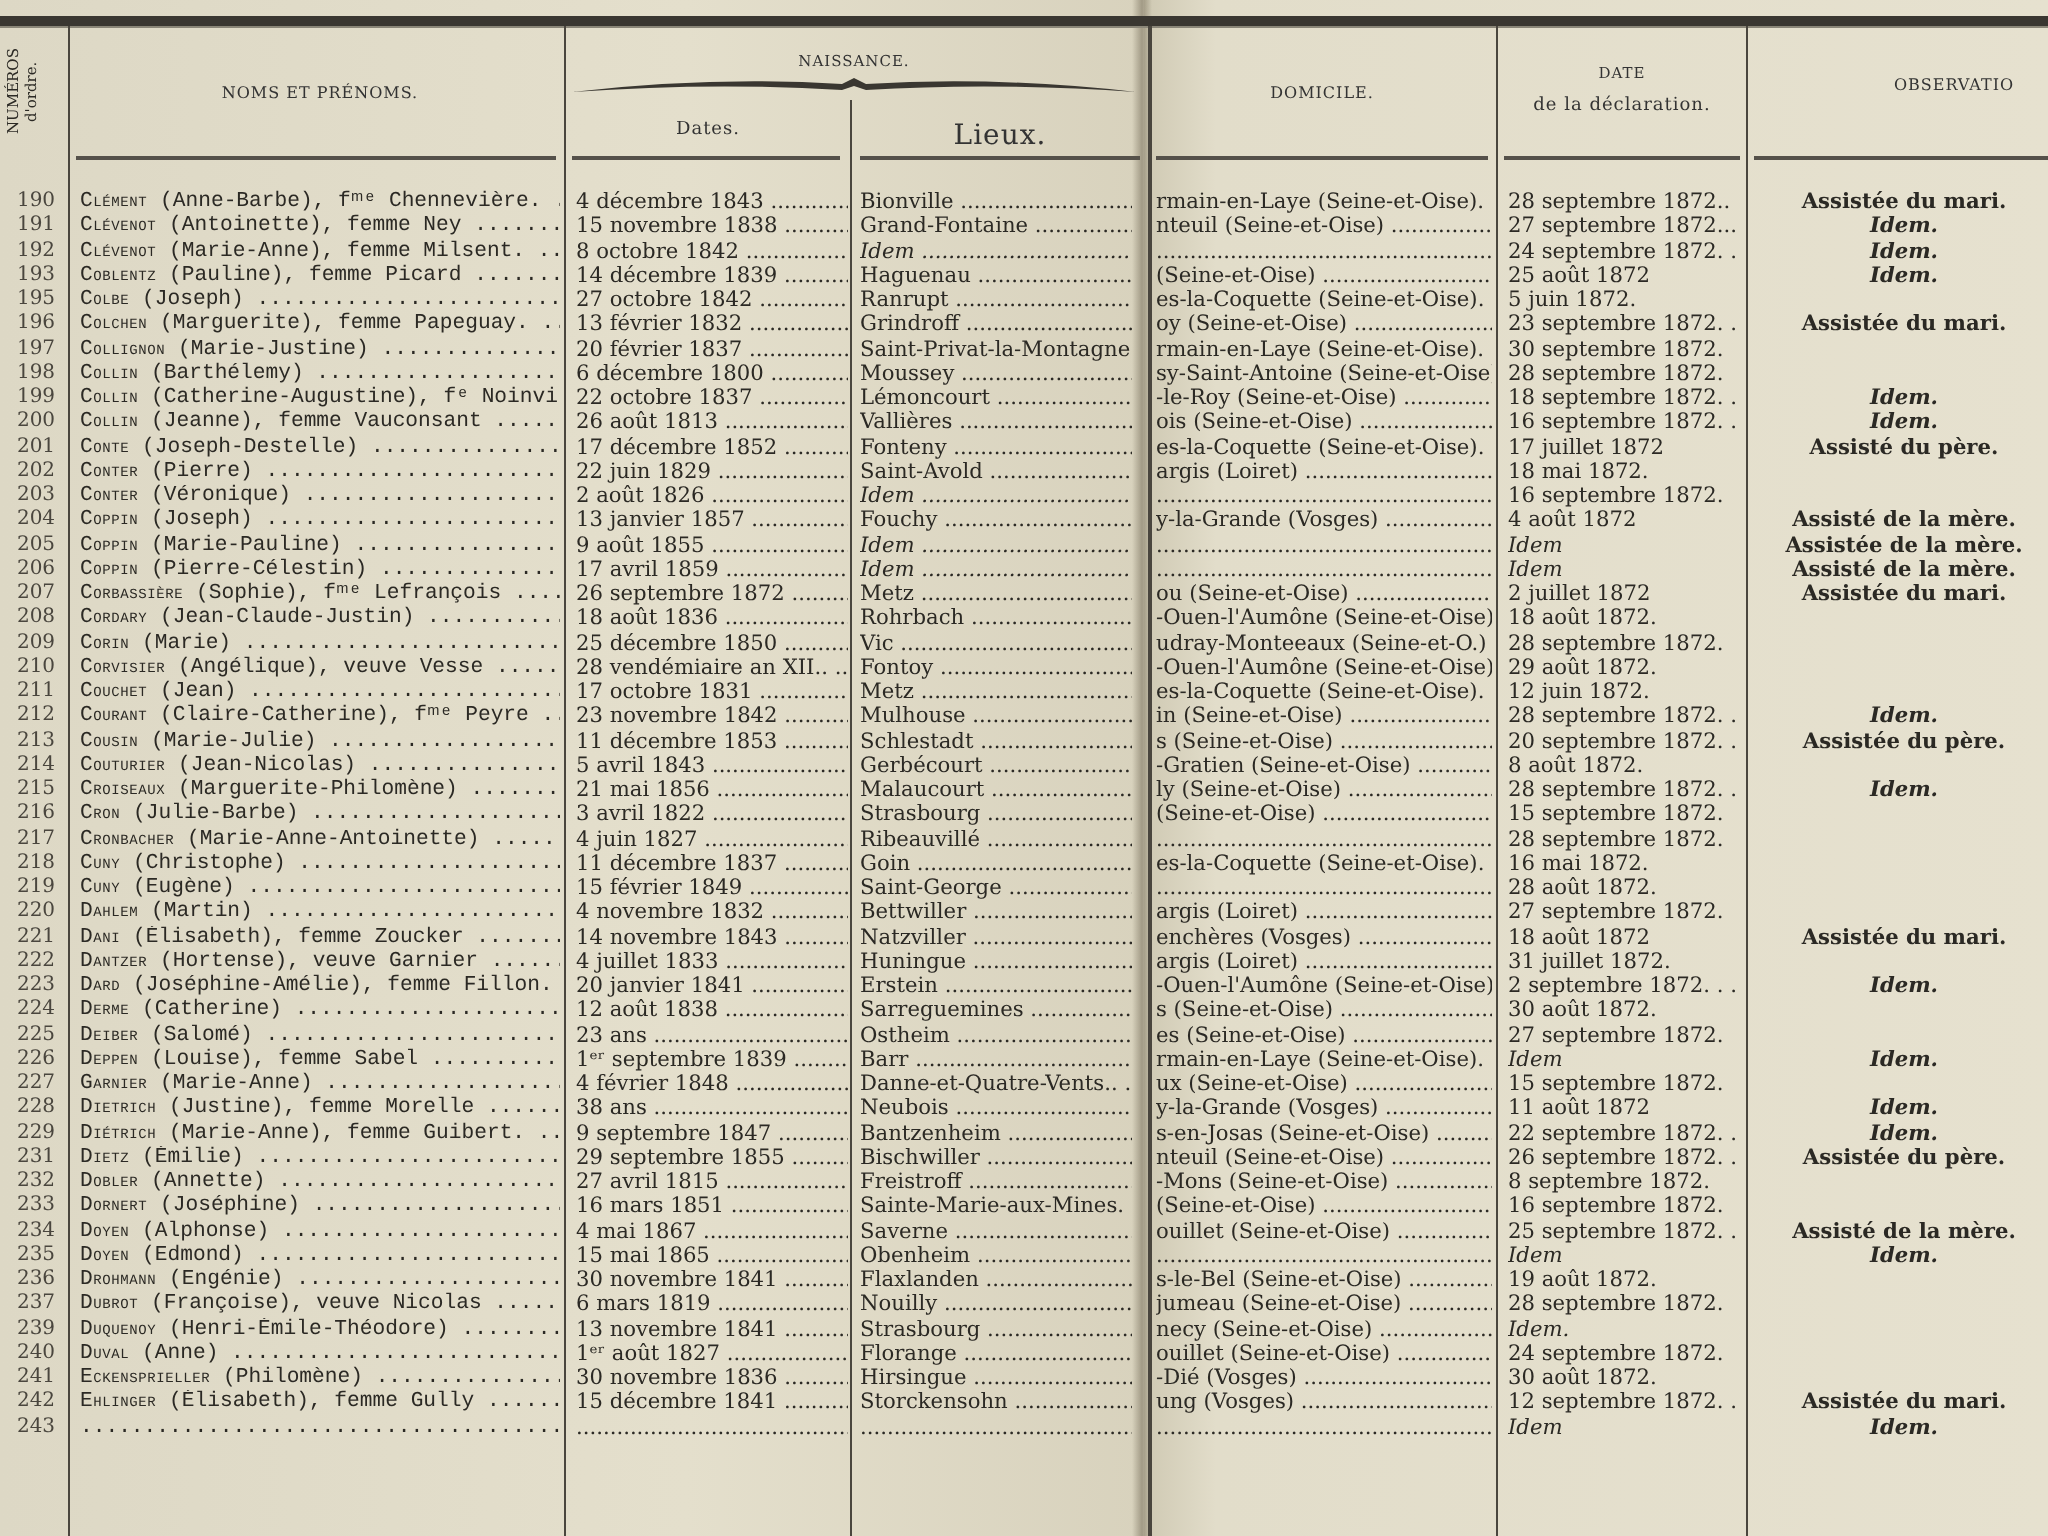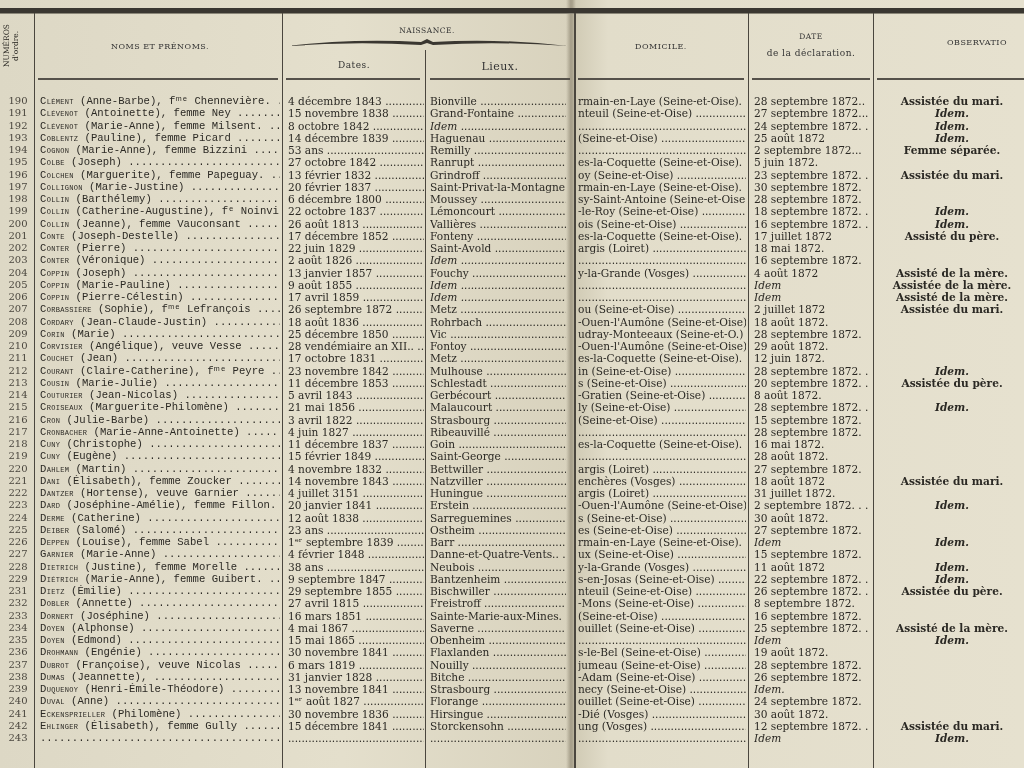--- a/index.html
+++ b/index.html
@@ -77,21 +77,21 @@
 <div class="hdr-rule" style="left:752px;width:118px"></div>
 <div class="hdr-rule" style="left:877px;width:147px"></div>
 
 <div class="vertical">NUMÉROS d'ordre.</div>
 <div class="hdr hdr-small" style="left:40px;top:42px;width:240px">NOMS ET PRÉNOMS.</div>
 <div class="hdr hdr-small" style="left:286px;top:26px;width:282px;font-size:7.5px">NAISSANCE.</div>
 <svg class="brace" viewBox="0 0 282 10" preserveAspectRatio="none">
   <path d="M0,8 Q70,0 135,4 L141,1 L147,4 Q212,0 282,8 Q212,3 147,7 L141,5 L135,7 Q70,3 0,8 Z" fill="#3a3731"></path>
 </svg>
 <div class="hdr" style="left:286px;top:60px;width:136px;font-size:9px">Dates.</div>
-<div class="hdr" style="left:430px;top:60px;width:140px;font-size:11px">Lieux.</div>
+<div class="hdr" style="left:430px;top:60px;width:140px;font-size:14px">Lieux.</div>
 <div class="hdr hdr-small" style="left:578px;top:42px;width:166px">DOMICILE.</div>
 <div class="hdr hdr-small" style="left:752px;top:32px;width:118px;font-size:7.5px">DATE</div>
 <div class="hdr" style="left:752px;top:48px;width:118px;font-size:9px">de la déclaration.</div>
 <div class="hdr hdr-small" style="left:877px;top:38px;width:200px;text-align:center">OBSERVATIO</div>
 
 <div class="rows" id="rows">
     <div class="row">
       <span class="c-num">190</span>
       <span class="c-name dots"><span class="sc">Clément</span><span> (Anne-Barbe), fᵐᵉ Chennevière.</span></span>
       <span class="c-date dots">4 décembre 1843</span>
@@ -121,29 +121,20 @@
     <div class="row">
       <span class="c-num">193</span>
       <span class="c-name dots"><span class="sc">Coblentz</span><span> (Pauline), femme Picard</span></span>
       <span class="c-date dots">14 décembre 1839</span>
       <span class="c-place dots">Haguenau</span>
       <span class="c-dom dots"> (Seine-et-Oise)</span>
       <span class="c-decl">25 août 1872</span>
       <span class="c-obs it">Idem.</span>
     </div>
     <div class="row">
-      <span class="c-num">194</span>
-      <span class="c-name dots"><span class="sc">Cognon</span><span> (Marie-Anne), femme Bizzini</span></span>
-      <span class="c-date dots">53 ans</span>
-      <span class="c-place dots">Remilly</span>
-      <span class="c-dom dots"></span>
-      <span class="c-decl">2 septembre 1872...</span>
-      <span class="c-obs">Femme séparée.</span>
-    </div>
-    <div class="row">
       <span class="c-num">195</span>
       <span class="c-name dots"><span class="sc">Colbe</span><span> (Joseph)</span></span>
       <span class="c-date dots">27 octobre 1842</span>
       <span class="c-place dots">Ranrupt</span>
       <span class="c-dom dots">es-la-Coquette (Seine-et-Oise).</span>
       <span class="c-decl">5 juin 1872.</span>
       <span class="c-obs"></span>
     </div>
     <div class="row">
       <span class="c-num">196</span>
@@ -375,21 +366,21 @@
       <span class="c-name dots"><span class="sc">Dani</span><span> (Élisabeth), femme Zoucker</span></span>
       <span class="c-date dots">14 novembre 1843</span>
       <span class="c-place dots">Natzviller</span>
       <span class="c-dom dots">enchères (Vosges)</span>
       <span class="c-decl">18 août 1872</span>
       <span class="c-obs">Assistée du mari.</span>
     </div>
     <div class="row">
       <span class="c-num">222</span>
       <span class="c-name dots"><span class="sc">Dantzer</span><span> (Hortense), veuve Garnier</span></span>
-      <span class="c-date dots">4 juillet 3151</span>
+      <span class="c-date dots">4 juillet 1833</span>
       <span class="c-place dots">Huningue</span>
       <span class="c-dom dots">argis (Loiret)</span>
       <span class="c-decl">31 juillet 1872.</span>
       <span class="c-obs"></span>
     </div>
     <div class="row">
       <span class="c-num">223</span>
       <span class="c-name dots"><span class="sc">Dard</span><span> (Joséphine-Amélie), femme Fillon.</span></span>
       <span class="c-date dots">20 janvier 1841</span>
       <span class="c-place dots">Erstein</span>
@@ -508,29 +499,20 @@
     <div class="row">
       <span class="c-num">237</span>
       <span class="c-name dots"><span class="sc">Dubrot</span><span> (Françoise), veuve Nicolas</span></span>
       <span class="c-date dots">6 mars 1819</span>
       <span class="c-place dots">Nouilly</span>
       <span class="c-dom dots">jumeau (Seine-et-Oise)</span>
       <span class="c-decl">28 septembre 1872.</span>
       <span class="c-obs"></span>
     </div>
     <div class="row">
-      <span class="c-num">238</span>
-      <span class="c-name dots"><span class="sc">Dumas</span><span> (Jeannette),</span></span>
-      <span class="c-date dots">31 janvier 1828</span>
-      <span class="c-place dots">Bitche</span>
-      <span class="c-dom dots">-Adam (Seine-et-Oise)</span>
-      <span class="c-decl">26 septembre 1872.</span>
-      <span class="c-obs"></span>
-    </div>
-    <div class="row">
       <span class="c-num">239</span>
       <span class="c-name dots"><span class="sc">Duquenoy</span><span> (Henri-Émile-Théodore)</span></span>
       <span class="c-date dots">13 novembre 1841</span>
       <span class="c-place dots">Strasbourg</span>
       <span class="c-dom dots">necy (Seine-et-Oise)</span>
       <span class="c-decl it">Idem.</span>
       <span class="c-obs"></span>
     </div>
     <div class="row">
       <span class="c-num">240</span>

